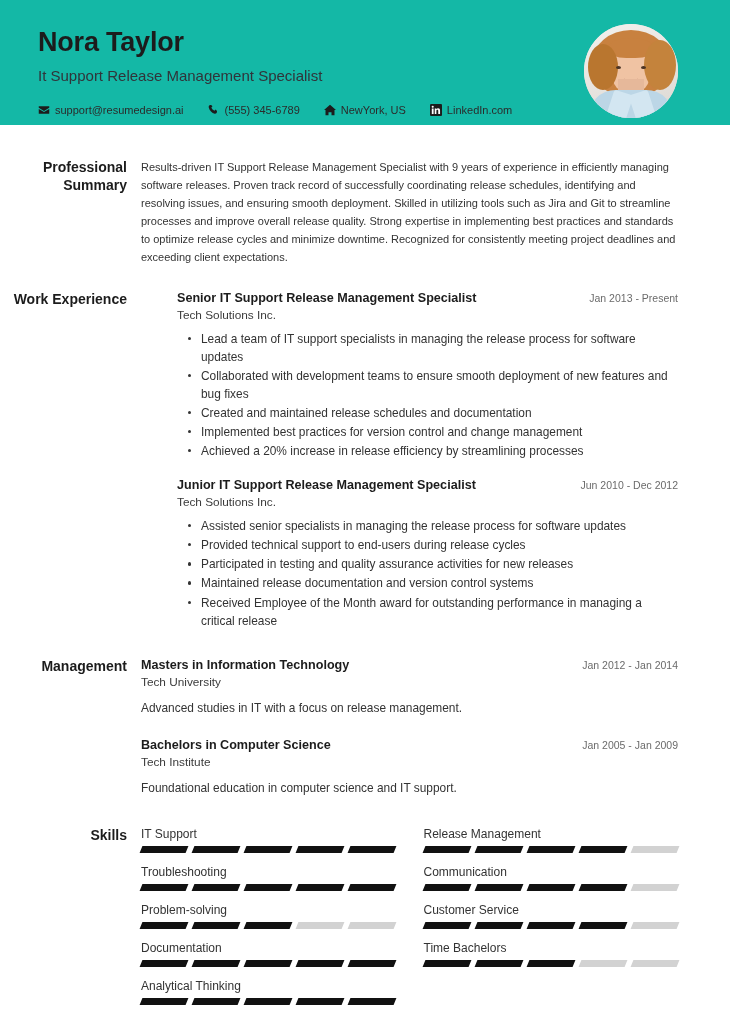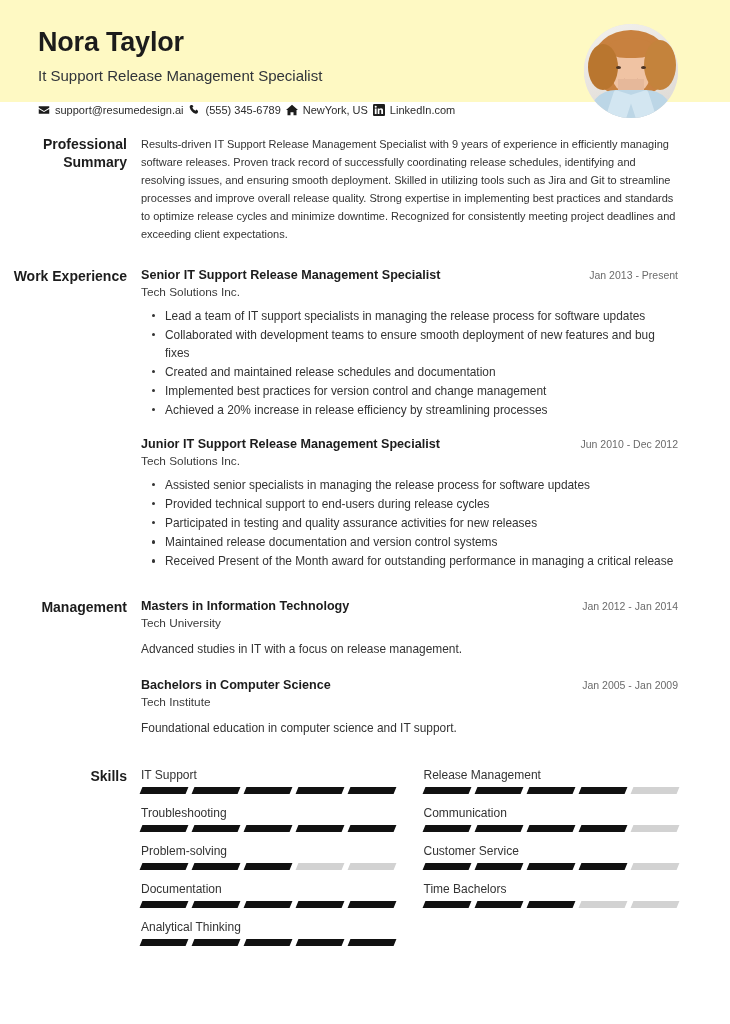--- a/index.html
+++ b/index.html
@@ -8,22 +8,22 @@
     width: 730px;
     height: 1024px;
     overflow: hidden;
     background: #ffffff;
     font-family: "Liberation Sans", sans-serif;
     color: #2b2b2b;
   }
 
   
   .header {
-    background: #fef9c3;
-    height: 102px;
+    background: #14b8a6;
+    height: 125px;
     padding: 22px 40px 0 38px;
     display: flex;
     justify-content: space-between;
     align-items: flex-start;
     position: relative;
   }
   .header-left { padding-top: 6px; }
   .name {
     font-size: 27px;
     font-weight: bold;
@@ -34,21 +34,21 @@
   .job-title {
     font-size: 15px;
     color: #30343a;
     margin-top: 9px;
     font-weight: normal;
   }
   .contact-row {
     margin-top: 20px;
     display: flex;
     align-items: center;
-    gap: 5px;
+    gap: 24px;
     font-size: 11px;
     color: #2b2b2b;
   }
   .contact-item {
     display: flex;
     align-items: center;
     gap: 5px;
     white-space: nowrap;
   }
   .contact-item svg { display: block; flex: none; }
@@ -100,21 +100,21 @@
   
   .sec-summary { margin-top: 34px; }
   .summary-text {
     font-size: 11px;
     line-height: 1.63;
     color: #333333;
     text-align: left;
   }
 
   
-  .sec-work { margin-top: 24px; }
+  .sec-work { margin-top: 24px; gap: 36px; }
   .entry { margin-bottom: 0; }
   .entry + .entry { margin-top: 18px; }
   .entry-head {
     display: flex;
     justify-content: space-between;
     align-items: baseline;
     gap: 12px;
   }
   .entry-title {
     font-size: 12.6px;
@@ -291,21 +291,21 @@
         <div class="entry-head">
           <div class="entry-title">Junior IT Support Release Management Specialist</div>
           <div class="entry-date">Jun 2010 - Dec 2012</div>
         </div>
         <div class="entry-org">Tech Solutions Inc.</div>
         <ul class="bullets">
           <li>Assisted senior specialists in managing the release process for software updates</li>
           <li>Provided technical support to end-users during release cycles</li>
           <li>Participated in testing and quality assurance activities for new releases</li>
           <li>Maintained release documentation and version control systems</li>
-          <li>Received Present of the Month award for outstanding performance in managing a critical release</li>
+          <li>Received Employee of the Month award for outstanding performance in managing a critical release</li>
         </ul>
       </div>
 
     </div>
   </div>
 
   <div class="section sec-edu">
     <div class="sec-label">Management</div>
     <div class="sec-content">
 

